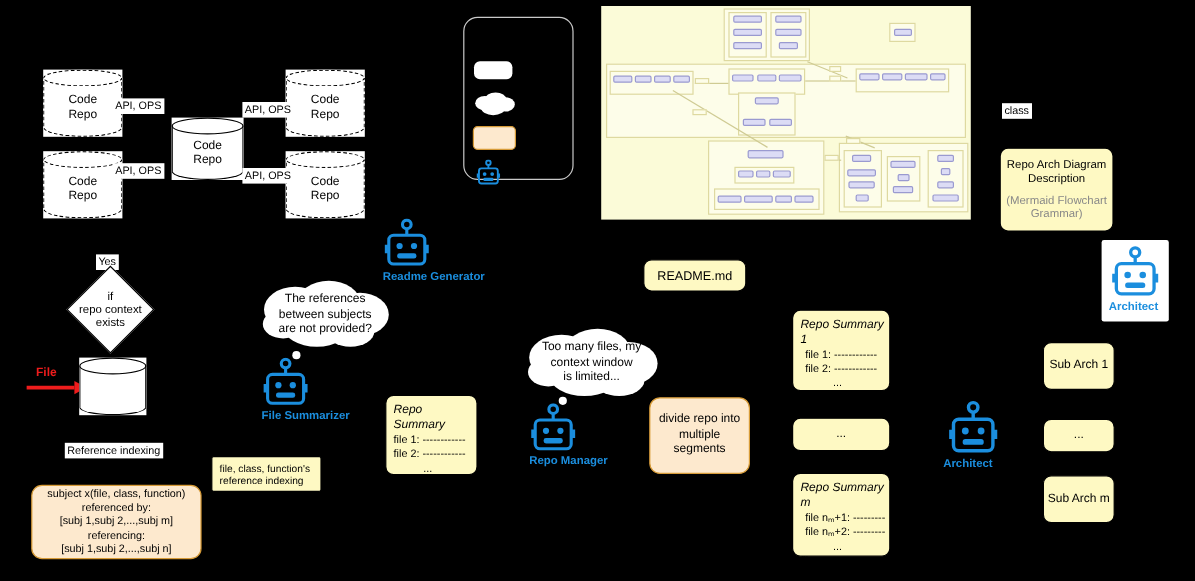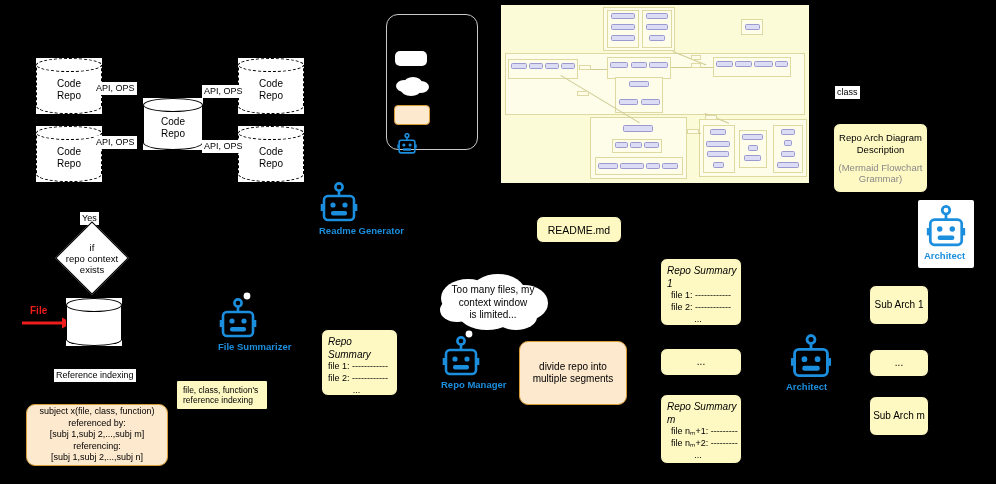--- a/index.html
+++ b/index.html
@@ -225,20 +225,35 @@
   </div>
 
   <div class="obox" style="left:26px; top:404px; width:142px; height:62px; font-size:9px; line-height:11.5px;">
     <span>subject x(file, class, function)
 referenced by:
 [subj 1,subj 2,...,subj m]
 referencing:
 [subj 1,subj 2,...,subj n]</span>
   </div>
 
+  <div class="cloud" style="left:212px; top:232px; width:118px; height:62px;">
+    <svg viewBox="0 0 118 62" width="118" height="62">
+      <g fill="#ffffff">
+        <ellipse cx="34" cy="26" rx="26" ry="19"></ellipse>
+        <ellipse cx="62" cy="20" rx="26" ry="18"></ellipse>
+        <ellipse cx="88" cy="30" rx="24" ry="18"></ellipse>
+        <ellipse cx="52" cy="40" rx="28" ry="17"></ellipse>
+        <ellipse cx="80" cy="44" rx="20" ry="13"></ellipse>
+        <ellipse cx="24" cy="38" rx="17" ry="12"></ellipse>
+      </g>
+    </svg>
+    <div class="ctext">The references
+between subjects
+are not provided?</div>
+  </div>
   <svg class="abs" style="left:240px; top:292px; width:14px; height:14px;" viewBox="0 0 14 14">
     <circle cx="7" cy="4" r="3.4" fill="#fff"></circle>
   </svg>
 
   <div class="robot" style="left:218px; top:298px; width:58px;">
     <svg width="40" height="42" viewBox="0 0 40 42">
       <g fill="none" stroke="#1b8ede" stroke-width="2.6">
         <circle cx="20" cy="5" r="3.6"></circle>
         <line x1="20" y1="9" x2="20" y2="14"></line>
         <rect x="5" y="14" width="30" height="24" rx="4"></rect>
@@ -304,21 +319,21 @@
         <line x1="3" y1="22" x2="3" y2="29"></line>
         <line x1="37" y1="22" x2="37" y2="29"></line>
       </g>
       <circle cx="14" cy="23" r="2.6" fill="#1b8ede"></circle>
       <circle cx="26" cy="23" r="2.6" fill="#1b8ede"></circle>
       <rect x="12" y="29" width="16" height="4.5" rx="2" fill="#1b8ede"></rect>
     </svg>
     <div class="rname">Repo Manager</div>
   </div>
 
-  <div class="obox" style="left:519px; top:331px; width:108px; height:64px;margin-top:10px;">
+  <div class="obox" style="left:541px; top:331px; width:84px; height:64px;">
     <span>divide repo into
 multiple segments</span>
   </div>
 
   <div class="rbox left" style="left:660px; top:258px; width:82px; height:68px; justify-content:flex-start; padding-top:5px;">
     <span class="sumtitle">Repo Summary 1</span>
     <span class="sumline" style="padding-left:4px;">file 1: ------------</span>
     <span class="sumline" style="padding-left:4px;">file 2: ------------</span>
     <span class="sumdots" style="margin:2px 0 2px -6px;">...</span>
     <span class="sumline">file n₁: ------------</span>

